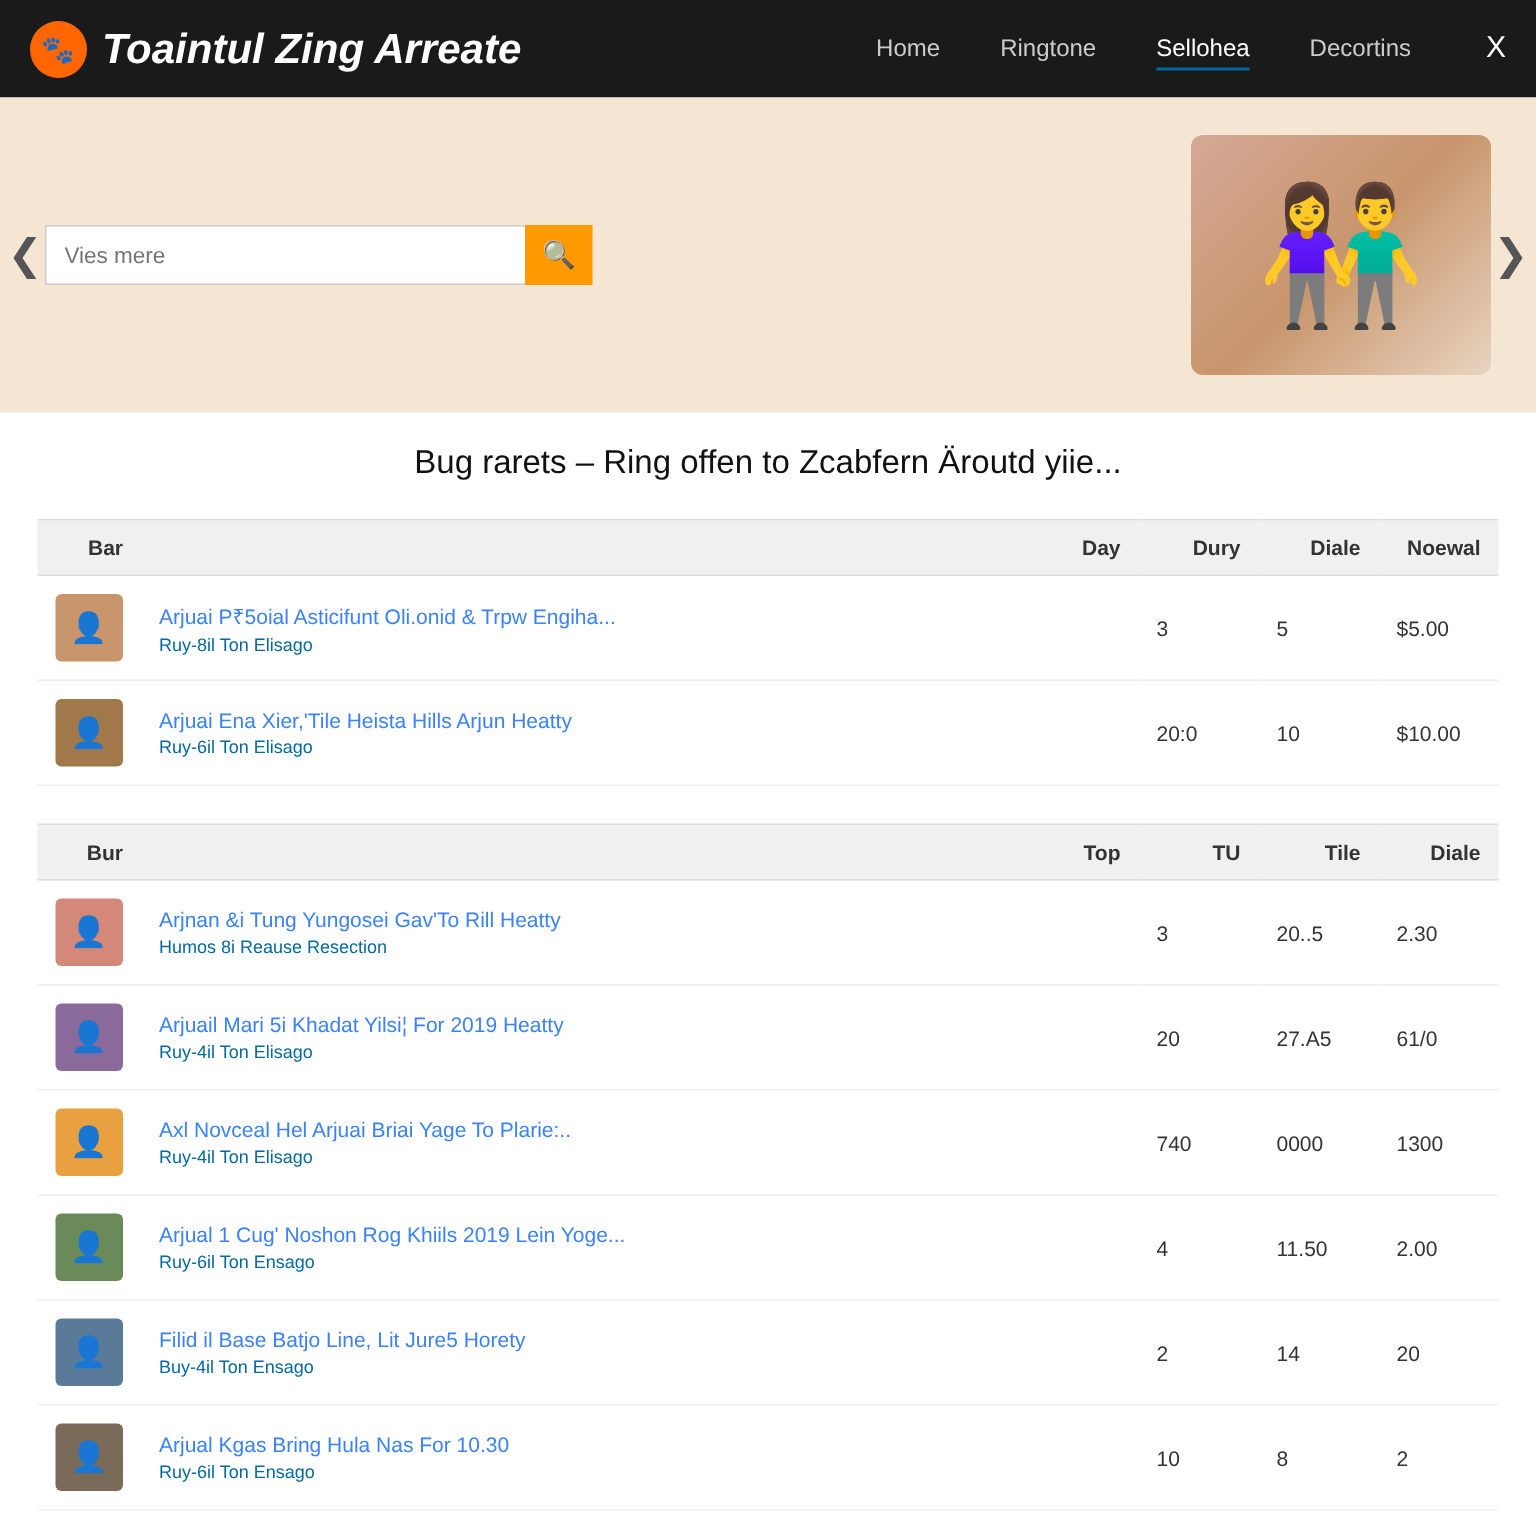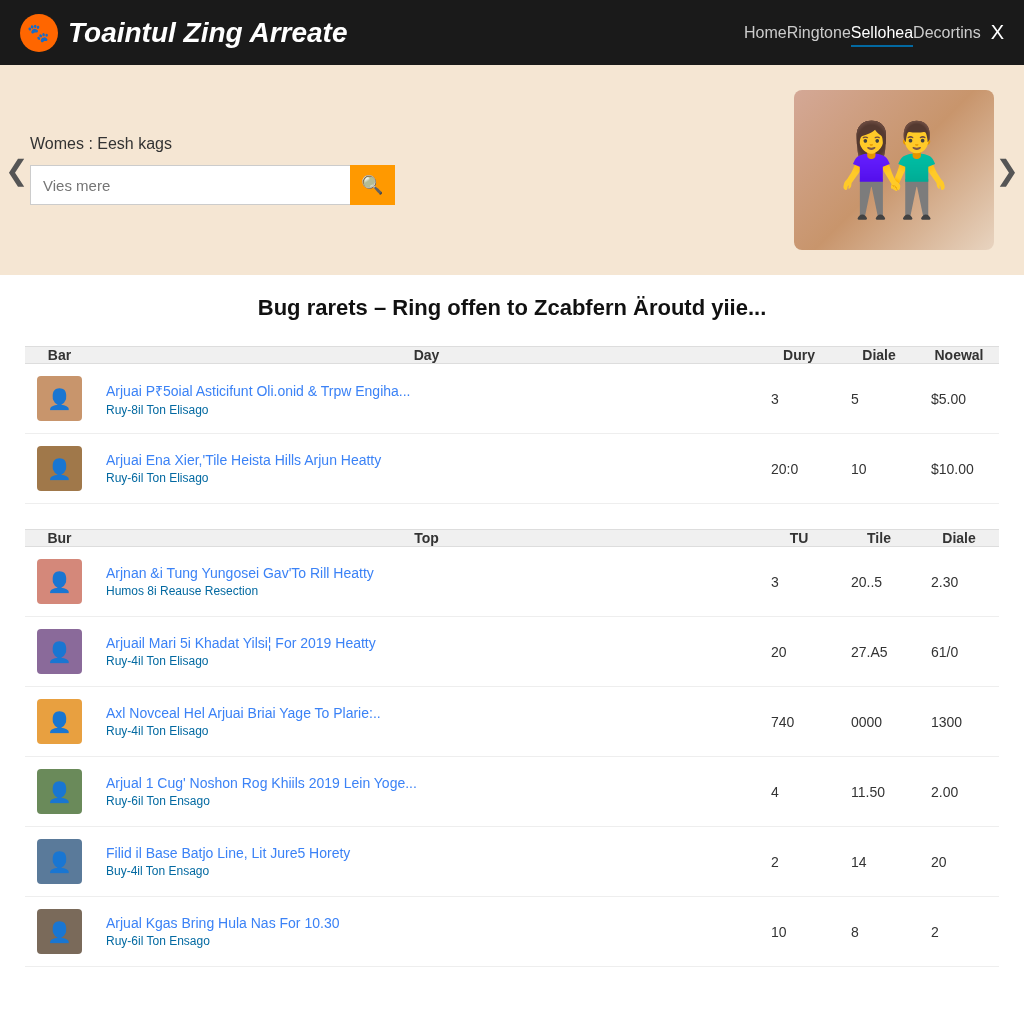--- a/index.html
+++ b/index.html
@@ -33,20 +33,21 @@
     .logo-text {
       color: white;
       font-size: 28px;
       font-weight: bold;
       font-style: italic;
       font-family: Liberation Sans, sans-serif;
     }
     .nav {
       display: flex;
       align-items: center;
+      gap: 40px;
       margin-left: auto;
     }
     .nav-item {
       color: #ccc;
       font-size: 16px;
       cursor: pointer;
       padding: 5px 0;
       text-decoration: none;
     }
     .nav-item.active {
@@ -134,40 +135,40 @@
       color: #555;
       cursor: pointer;
     }
 
     
     .main-content {
       padding: 20px 25px;
     }
     .page-title {
       font-size: 22px;
-      font-weight: bold;
+      font-weight: normal;
       text-align: center;
       margin-bottom: 25px;
       color: #111;
     }
 
     
     .section-table {
       width: 100%;
       border-collapse: collapse;
       margin-bottom: 25px;
     }
     .section-table thead tr {
       background: #f0f0f0;
       border-top: 1px solid #ddd;
       border-bottom: 1px solid #ddd;
     }
     .section-table thead th {
-      padding: 0 12px;
-      text-align: center;
+      padding: 10px 12px;
+      text-align: right;
       font-size: 14px;
       font-weight: 600;
       color: #333;
     }
     .section-table tbody tr {
       border-bottom: 1px solid #eee;
     }
     .section-table tbody td {
       padding: 12px 12px;
       vertical-align: middle;
@@ -221,21 +222,20 @@
     <a class="nav-item">Ringtone</a>
     <a class="nav-item active">Sellohea</a>
     <a class="nav-item">Decortins</a>
     <span class="nav-close">X</span>
   </nav>
 </header>
 
 <div class="banner">
   <span class="banner-arrow-left">❮</span>
   <div class="banner-left">
-    <div class="banner-label">Womes : Eesh kags</div>
     <div class="search-bar">
       <input class="search-input" type="text" placeholder="Vies mere" style="">
       <button class="search-btn">
         <span>🔍</span>
       </button>
     </div>
   </div>
   <div class="banner-image">
     <span style="font-size:90px;">👫</span>
   </div>

